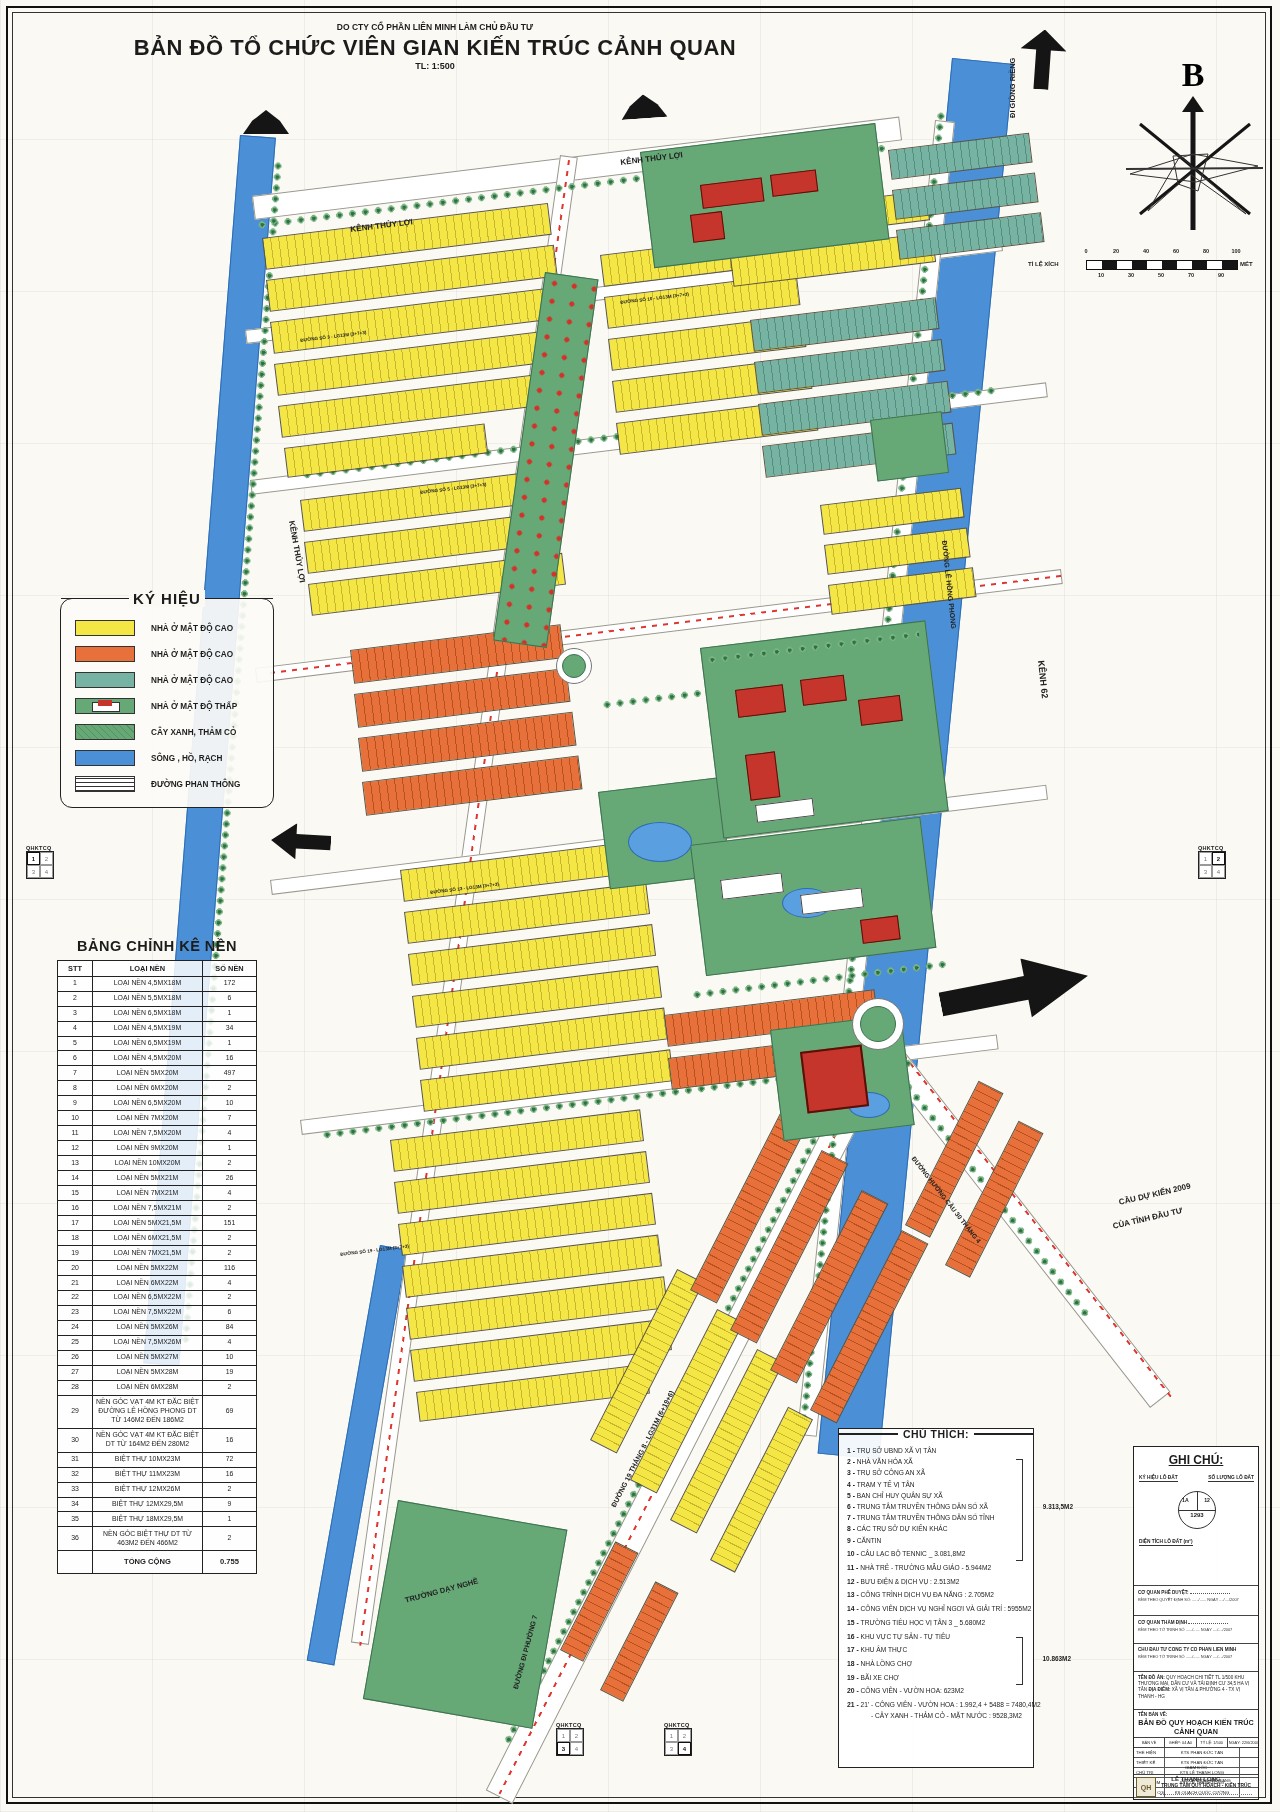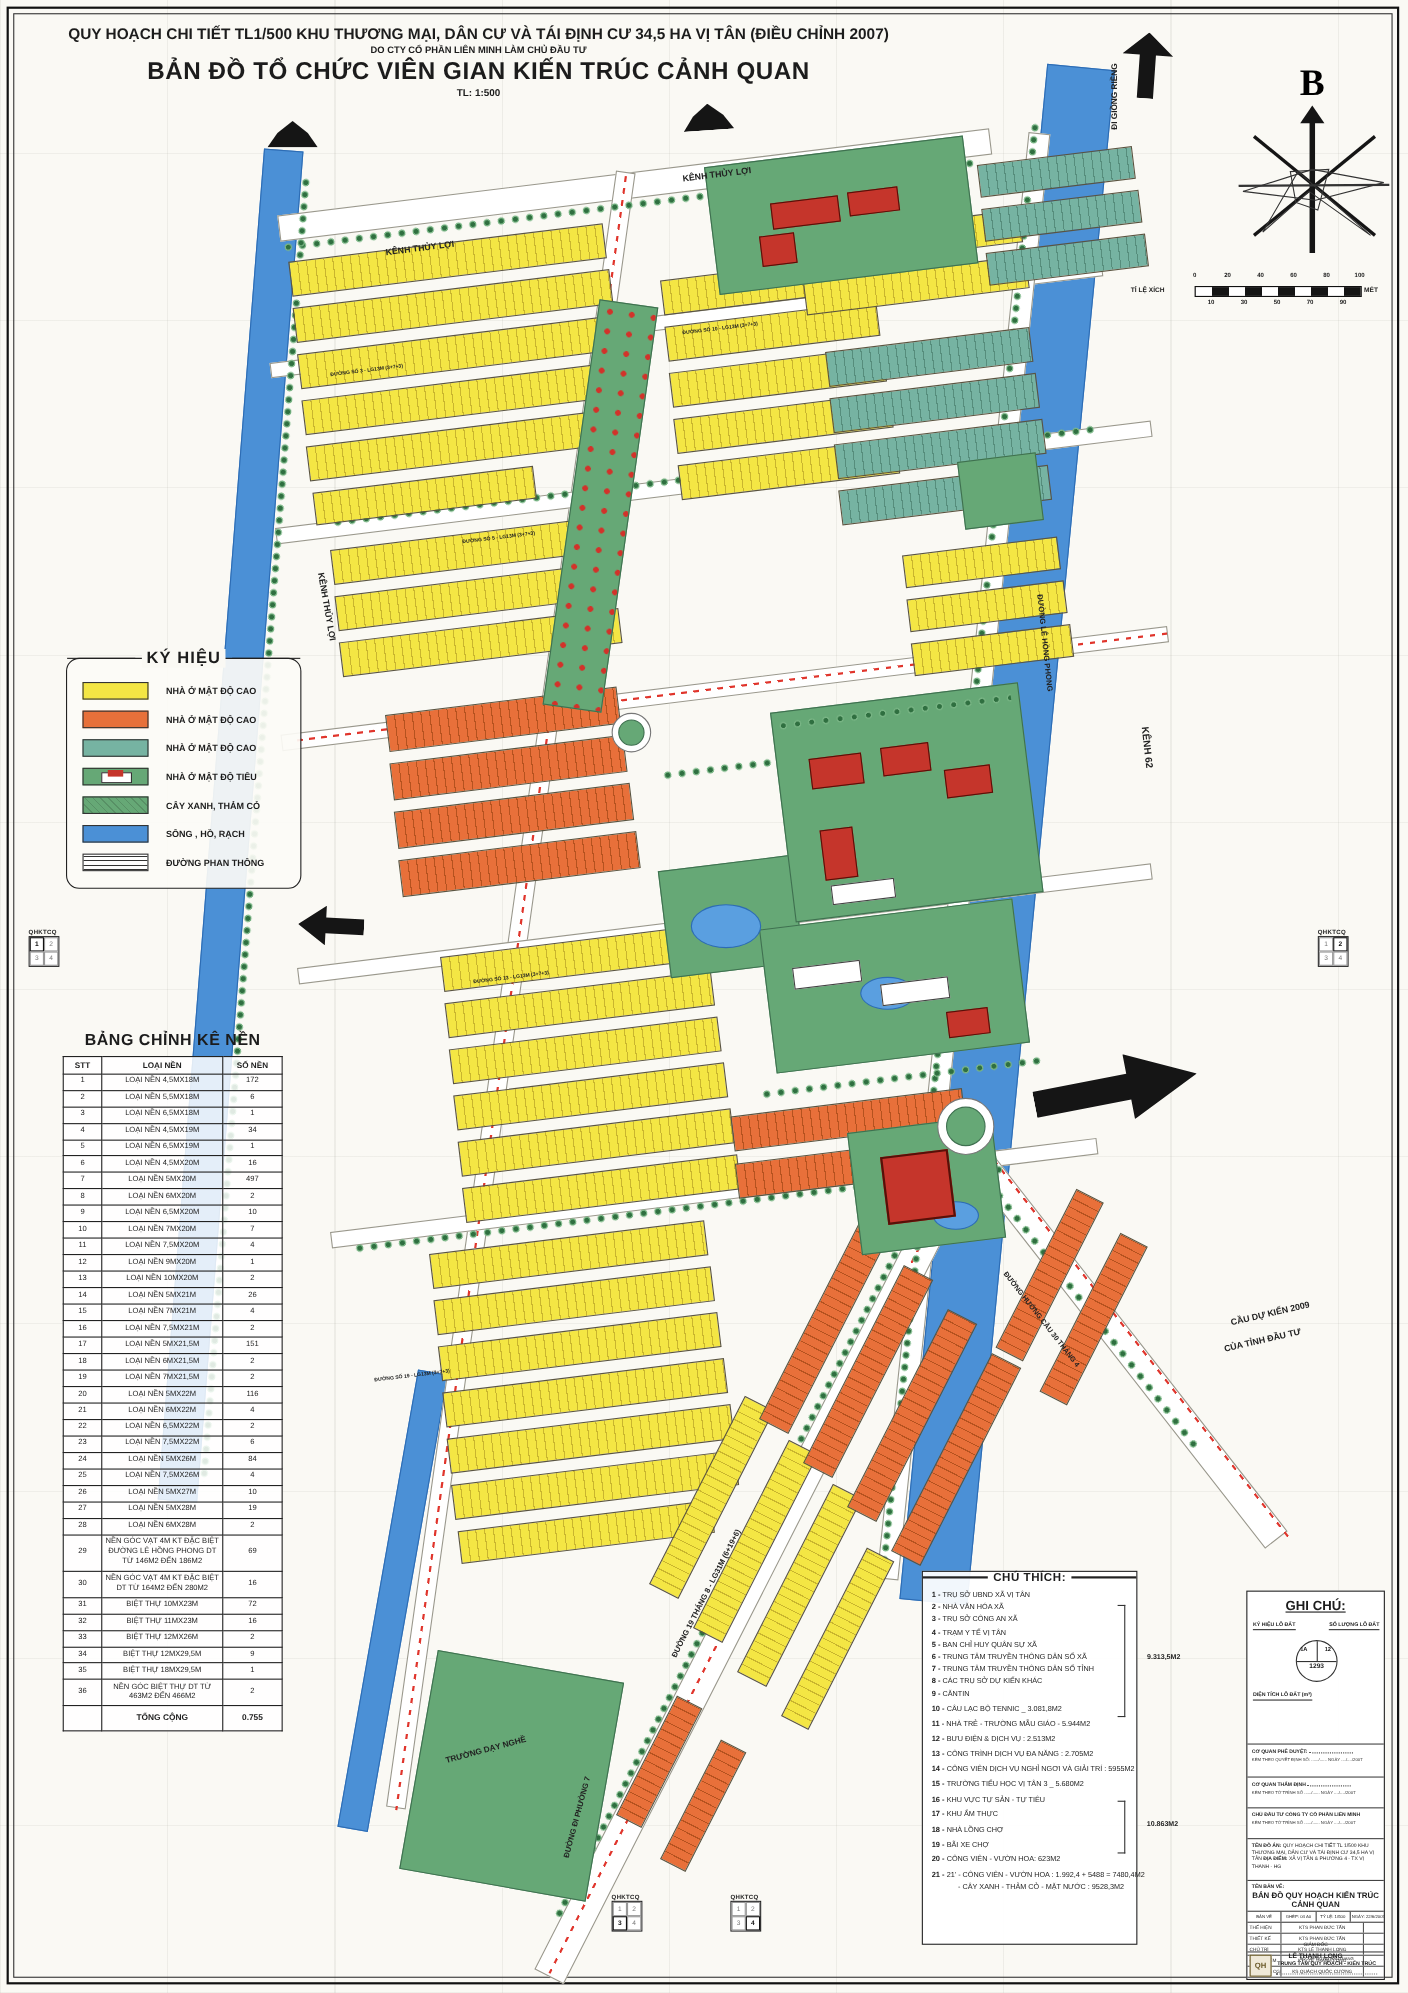--- a/index.html
+++ b/index.html
@@ -288,21 +288,20 @@
   <span class="maplabel" style="left:1118px;top:1198px;font-size:8px;transform:rotate(-13deg);">CẦU DỰ KIẾN 2009</span>
   <span class="maplabel" style="left:1112px;top:1222px;font-size:8px;transform:rotate(-13deg);">CỦA TỈNH ĐẦU TƯ</span>
   <span class="maplabel" style="left:300px;top:338px;font-size:4.6px;transform:rotate(-7deg);">ĐƯỜNG SỐ 3 - LG13M (3+7+3)</span>
   <span class="maplabel" style="left:420px;top:490px;font-size:4.6px;transform:rotate(-7deg);">ĐƯỜNG SỐ 5 - LG13M (3+7+3)</span>
   <span class="maplabel" style="left:620px;top:300px;font-size:4.6px;transform:rotate(-7deg);">ĐƯỜNG SỐ 10 - LG13M (3+7+3)</span>
   <span class="maplabel" style="left:430px;top:890px;font-size:4.6px;transform:rotate(-7deg);">ĐƯỜNG SỐ 13 - LG13M (3+7+3)</span>
   <span class="maplabel" style="left:340px;top:1252px;font-size:4.6px;transform:rotate(-7deg);">ĐƯỜNG SỐ 19 - LG13M (3+7+3)</span>
 </div>
 
 <div id="header">
-  <div id="h2">QUY HOẠCH CHI TIẾT TL1/500 KHU THƯƠNG MẠI, DÂN CƯ VÀ TÁI ĐỊNH CƯ 34,5 HA VỊ TÂN (ĐIỀU CHỈNH 2007)</div>
   <div id="h3">DO CTY CỔ PHẦN LIÊN MINH LÀM CHỦ ĐẦU TƯ</div>
   <div id="h4">BẢN ĐỒ TỔ CHỨC VIÊN GIAN KIẾN TRÚC CẢNH QUAN</div>
   <div id="h5">TL: 1:500</div>
 </div>
 
 <div id="compass">
   <svg width="150" height="196" viewBox="0 0 150 196">
     <text x="75" y="30" text-anchor="middle" font-size="34" font-weight="bold" font-family="Liberation Serif, serif">B</text>
     <polygon points="75,40 86,56 64,56" fill="#151515"></polygon>
     <rect x="72.5" y="52" width="5" height="122" fill="#151515"></rect>
@@ -353,21 +352,21 @@
       </div>
       <div class="leg-row">
         <span class="leg-swatch sw-teal"></span>
         <span class="leg-label">NHÀ Ở MẬT ĐỘ CAO</span>
       </div>
       <div class="leg-row">
         <span class="leg-swatch sw-house">
           <span class="hw"></span>
           <span class="hr"></span>
         </span>
-        <span class="leg-label">NHÀ Ở MẬT ĐỘ TIÊU</span>
+        <span class="leg-label">NHÀ Ở MẬT ĐỘ THẤP</span>
       </div>
       <div class="leg-row">
         <span class="leg-swatch sw-green"></span>
         <span class="leg-label">CÂY XANH, THẢM CỎ</span>
       </div>
       <div class="leg-row">
         <span class="leg-swatch sw-water"></span>
         <span class="leg-label">SÔNG , HỒ, RẠCH</span>
       </div>
       <div class="leg-row">

